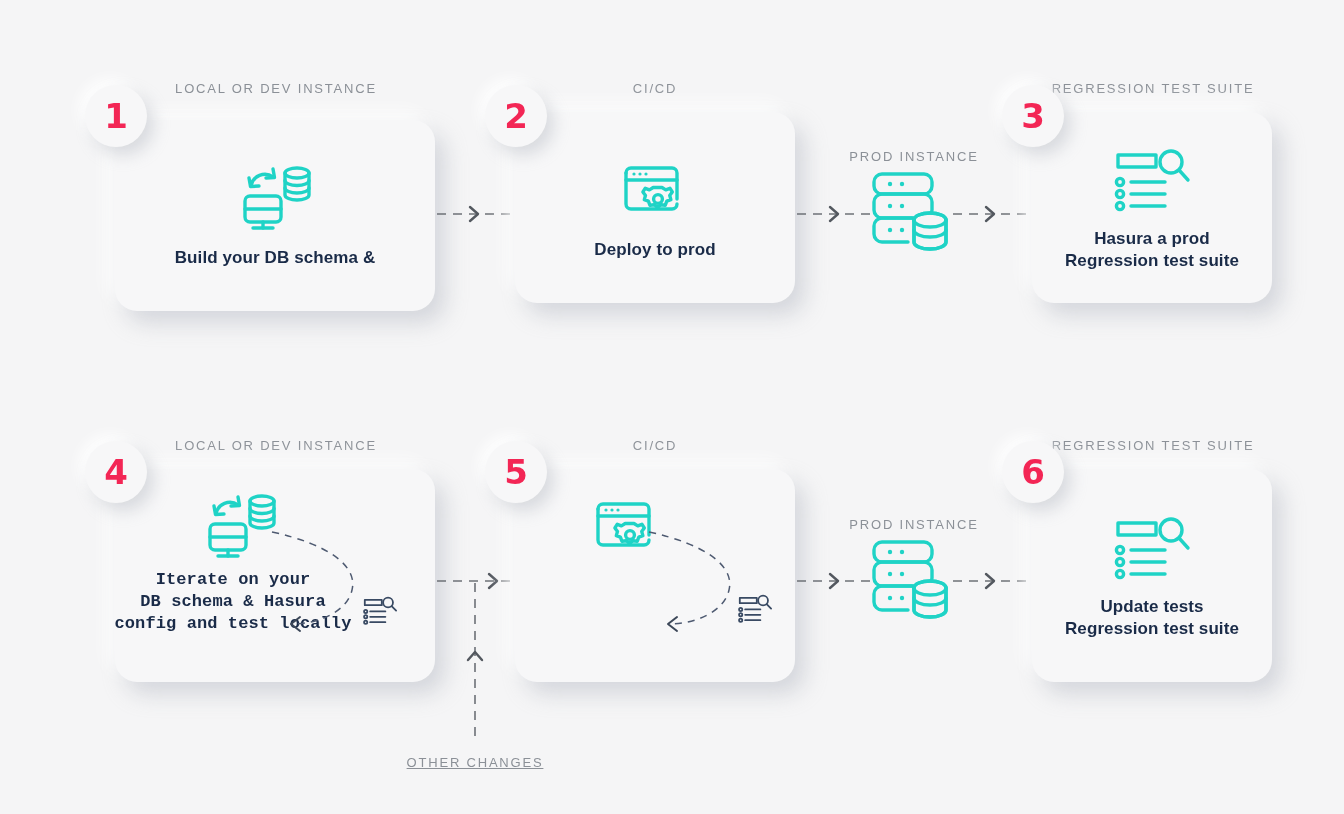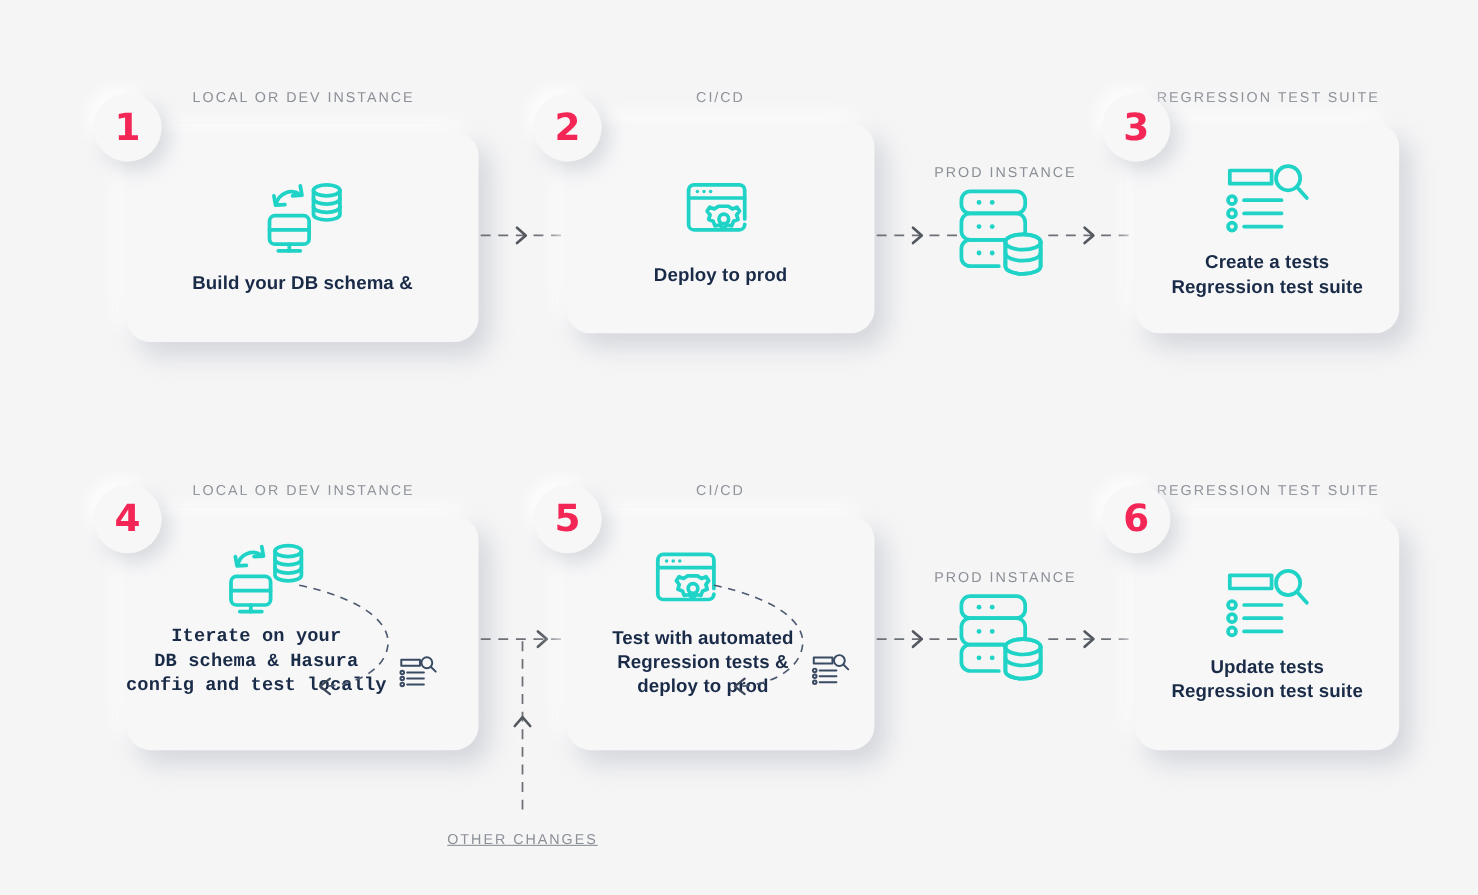--- a/index.html
+++ b/index.html
@@ -181,21 +181,21 @@
             <circle cx="6" cy="33" r="3.6"></circle>
             <line x1="17" y1="33" x2="51" y2="33"></line>
             <circle cx="6" cy="45" r="3.6"></circle>
             <line x1="17" y1="45" x2="51" y2="45"></line>
             <circle cx="6" cy="57" r="3.6"></circle>
             <line x1="17" y1="57" x2="51" y2="57"></line>
           </g>
         </svg>
       </div>
       <div class="card-label">
-        <div>Create a tests</div>
+        <div>Hasura a prod</div>
         <div>Regression test suite</div>
       </div>
     </div>
   </div>
   <div class="badge" style="left:1002px; top:85px;">
     <span>3</span>
   </div>
 
   <div class="grp-label" style="left:136px; top:438px; width:280px;">LOCAL OR DEV INSTANCE</div>
   <div class="grp-label" style="left:555px; top:438px; width:200px;">CI/CD</div>
@@ -274,25 +274,20 @@
             <path d="M6 15 a5 5 0 0 1 5 -5 h41 a5 5 0 0 1 5 5 v26"></path>
             <path d="M57 46 a5 5 0 0 1 -5 5 h-41 a5 5 0 0 1 -5 -5 v-31"></path>
             <line x1="6" y1="22" x2="57" y2="22"></line>
             <circle cx="14" cy="16" r="1.6" fill="#1fd3c6" stroke="none"></circle>
             <circle cx="20" cy="16" r="1.6" fill="#1fd3c6" stroke="none"></circle>
             <circle cx="26" cy="16" r="1.6" fill="#1fd3c6" stroke="none"></circle>
             <path d="M44 30.5 l3.8 2.4 4.1 -1.6 2.4 3.6 -2.6 3.5 1.2 4.2 -4.1 1.6 -1.6 4.1 -4.2 -0.6 -3.4 2.7 -3.4 -2.7 -4.2 0.6 -1.6 -4.1 -4.1 -1.6 1.2 -4.2 -2.6 -3.5 2.4 -3.6 4.1 1.6 3.8 -2.4 z" transform="translate(-2,-1)"></path>
             <circle cx="38" cy="41" r="4.4" fill="#f7f7f8"></circle>
           </g>
         </svg>
-      </div>
-      <div class="card-label" style="transform:translateX(-16px);">
-        <div>Test with automated</div>
-        <div>Regression tests &amp;</div>
-        <div>deploy to prod</div>
       </div>
     </div>
 
     <svg class="conn" style="left:112px; top:45px;" width="160" height="140" viewBox="0 0 160 140">
       <path d="M22 18 C 78 30, 108 52, 102 76 C 97 98, 68 110, 42 110" fill="none" stroke="#4e5a71" stroke-width="1.5" stroke-dasharray="7 6"></path>
       <polyline points="50,103 41,110 50,117" fill="none" stroke="#3c4758" stroke-width="2" stroke-linecap="round" stroke-linejoin="round"></polyline>
     </svg>
     <svg class="conn" style="left:223px; top:126px;" width="34" height="28" viewBox="0 0 38 31">
       <g fill="none" stroke="#394a63" stroke-width="2" stroke-linecap="round" stroke-linejoin="round">
         <path d="M2 3 h19 v6 h-19 z"></path>

